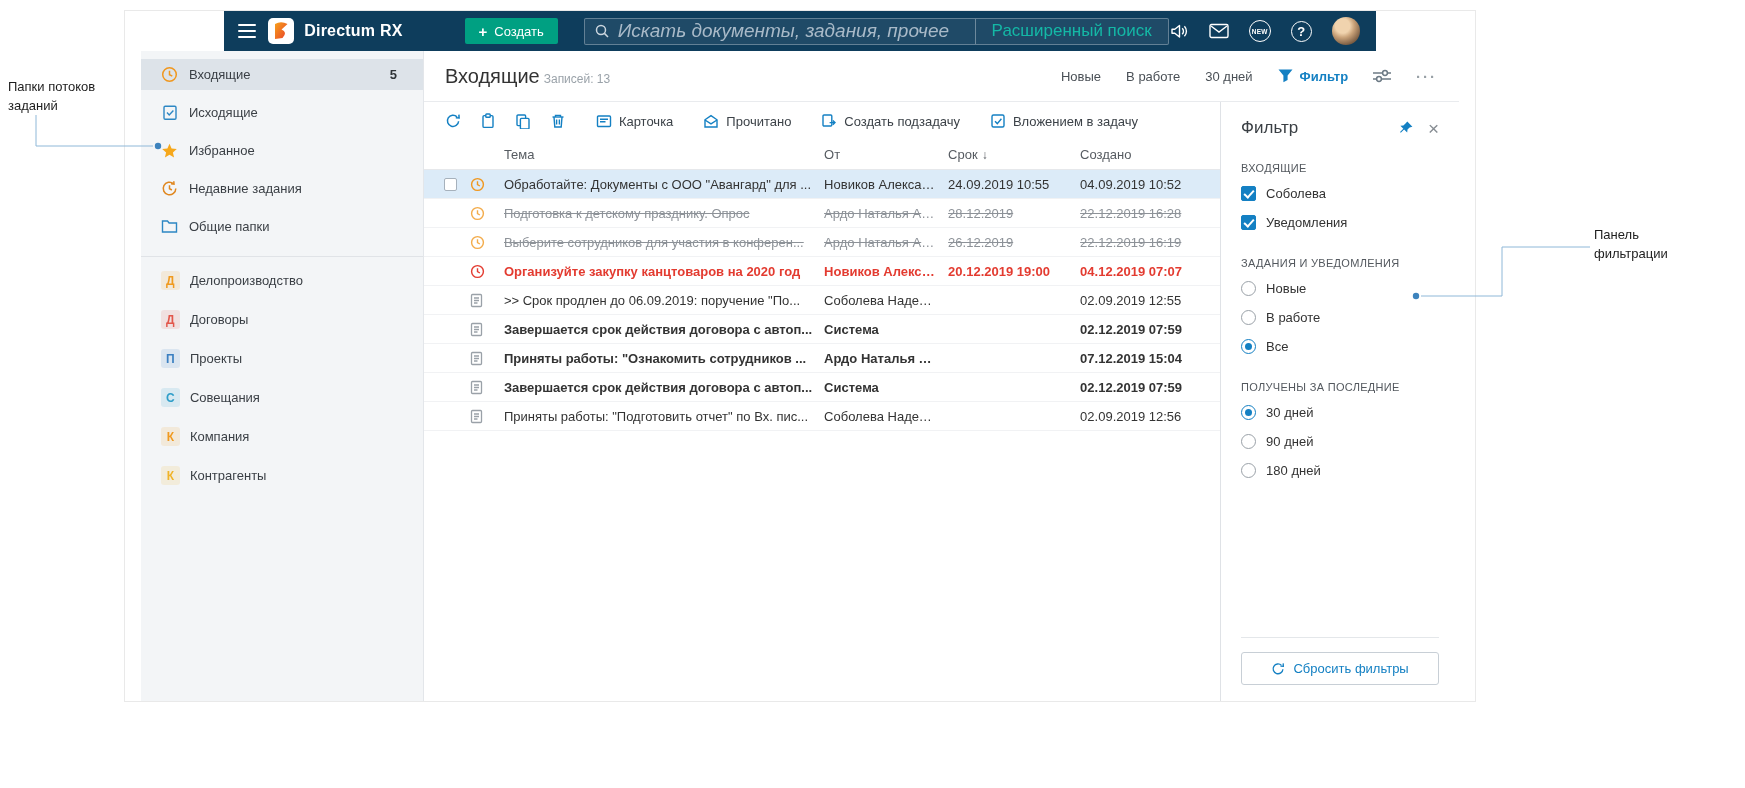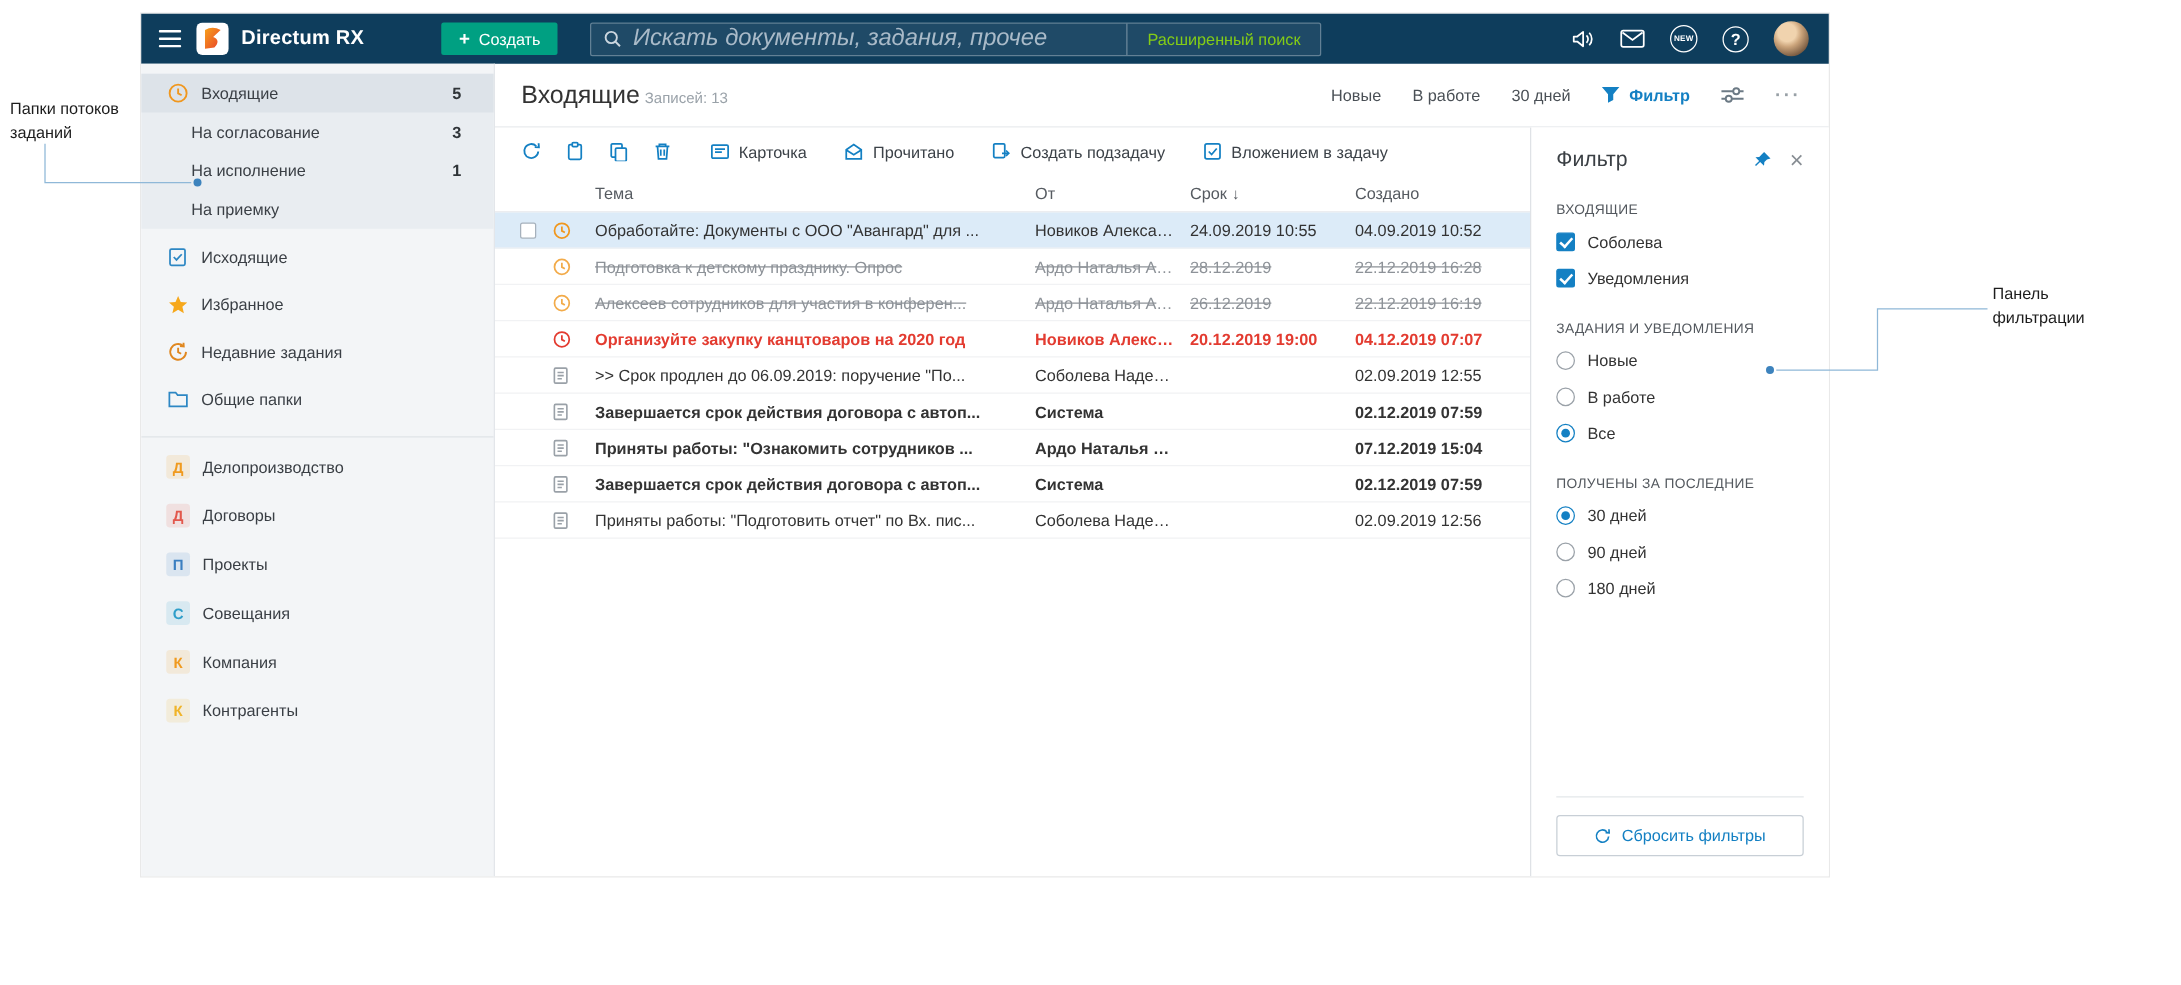--- a/index.html
+++ b/index.html
@@ -3,37 +3,37 @@
 <meta charset="utf-8">
 <style>
   * { margin:0; padding:0; box-sizing:border-box; }
   html,body { width:1745px; height:788px; background:#fff; font-family:"Liberation Sans",sans-serif; position:relative; overflow:hidden; }
 
   
   .ann { position:absolute; font-size:13px; color:#1d1d1d; line-height:1.45; z-index:6; }
   .callout-lines { position:absolute; left:0; top:0; z-index:5; pointer-events:none; }
 
   
-  .app { position:absolute; left:112px; top:10px; width:1352px; height:692px; background:#fff;
-         border:1px solid #e9e9e9; display:flex; flex-direction:column; }
+  .app { position:absolute; left:124px; top:10px; width:1352px; height:692px; background:#fff;
+         border:1px solid #e9e9e9; display:flex; flex-direction:column;align-items:center; }
 
   
   .topbar { flex:0 0 40px; background:#0e3d5c; display:flex; align-items:center; padding:0 16px 0 14px; color:#fff; }
   .burger { display:flex; margin-right:12px; cursor:pointer; }
   .logo { display:flex; margin-right:10px; }
   .apptitle { font-size:16px; font-weight:700; letter-spacing:.2px; white-space:nowrap; }
   .create { margin-left:62px; height:26px; background:#00a082; border:none; border-radius:2px; color:#fff;
             font-family:inherit; font-size:13px; display:flex; align-items:center; padding:0 14px; cursor:pointer; }
   .create .plus { font-size:15px; font-weight:700; margin-right:7px; line-height:1; }
   .searchwrap { margin-left:26px; height:27px; width:585px; display:flex; align-items:center;
                 background:rgba(255,255,255,.07); border:1px solid rgba(255,255,255,.30); border-radius:2px; }
   .sicon { display:flex; margin:0 8px 0 9px; }
   .sinput { flex:1; background:transparent; border:none; outline:none; color:#fff; font-size:19px; font-family:inherit; min-width:0; }
   .sinput::placeholder { color:#a9bac8; font-style:italic; }
-  .adv { flex:0 0 auto; border-left:1px solid rgba(255,255,255,.35); padding:0 16px; font-size:13px; color:#84cc16;
+  .adv { flex:0 0 auto; border-left:1px solid rgba(255,255,255,.35); padding:0 16px; font-size:17px; color:#14b8a6;
          height:100%; display:flex; align-items:center; cursor:pointer; white-space:nowrap; }
   .topicons { margin-left:auto; display:flex; align-items:center; gap:20px; }
   .tic { display:flex; cursor:pointer; }
   .newbadge { width:22px; height:22px; border:1.6px solid #fff; border-radius:50%; display:flex; align-items:center;
               justify-content:center; font-size:6.5px; font-weight:700; letter-spacing:.2px; cursor:pointer; }
   .helpicon { width:21px; height:21px; border:1.6px solid #fff; border-radius:50%; display:flex; align-items:center;
               justify-content:center; font-size:13px; font-weight:700; cursor:pointer; }
   .avatar { width:28px; height:28px; border-radius:50%; cursor:pointer;
             background:radial-gradient(circle at 38% 32%, #f0d3ae 0 28%, #caa37a 45%, #7b5d43 75%, #574130 100%); }
 
@@ -190,34 +190,20 @@
         <div class="s-row sel">
           <span class="s-ic">
             <svg width="17" height="17" viewBox="0 0 17 17" fill="none" stroke="#f0971e" stroke-width="1.5">
                 <circle cx="8.5" cy="8.5" r="6.8"></circle>
                 <path d="M8.5 4.8 V8.7 L11.3 10.2"></path>
               </svg>
           </span>
           <span class="s-lbl">Входящие</span>
           <span class="s-cnt">5</span>
         </div>
-        <div id="inbox-children">
-            <div class="s-row sub">
-    <span class="s-lbl">На согласование</span>
-    <span class="s-cnt">3</span>
-  </div>
-            <div class="s-row sub">
-    <span class="s-lbl">На исполнение</span>
-    <span class="s-cnt">1</span>
-  </div>
-            <div class="s-row sub">
-    <span class="s-lbl">На приемку</span>
-    <span class="s-cnt"></span>
-  </div>
-          </div>
       </div>
 
       <div class="s-list">
         <div class="s-row">
           <span class="s-ic">
             <svg width="16" height="17" viewBox="0 0 16 17" fill="none" stroke="#2d87c4" stroke-width="1.4">
                 <rect x="2" y="2.2" width="12" height="13" rx="1.2"></rect>
                 <path d="M5 8.6 l2.2 2.3 L11.4 6.4"></path>
               </svg>
           </span>
@@ -409,21 +395,21 @@
   </div>
               <div class="trow strike" data-icon="clock">
     <span class="cb"></span>
     <span class="ric">
       <svg class="ic-clock" width="15" height="15" viewBox="0 0 15 15" fill="none" stroke="currentColor" stroke-width="1.4">
                     <circle cx="7.5" cy="7.5" r="5.9"></circle>
                     <path d="M7.5 4.2 V7.7 L9.9 9"></path>
                   </svg>
 
     </span>
-    <span class="c-subject">Алексеев сотрудников для участия в конферен...</span>
+    <span class="c-subject">Выберите сотрудников для участия в конферен...</span>
     <span class="c-from">Ардо Наталья Алексеев...</span>
     <span class="c-due">26.12.2019</span>
     <span class="c-created">22.12.2019 16:19</span>
   </div>
               <div class="trow overdue" data-icon="clock">
     <span class="cb"></span>
     <span class="ric">
       <svg class="ic-clock" width="15" height="15" viewBox="0 0 15 15" fill="none" stroke="currentColor" stroke-width="1.4">
                     <circle cx="7.5" cy="7.5" r="5.9"></circle>
                     <path d="M7.5 4.2 V7.7 L9.9 9"></path>

